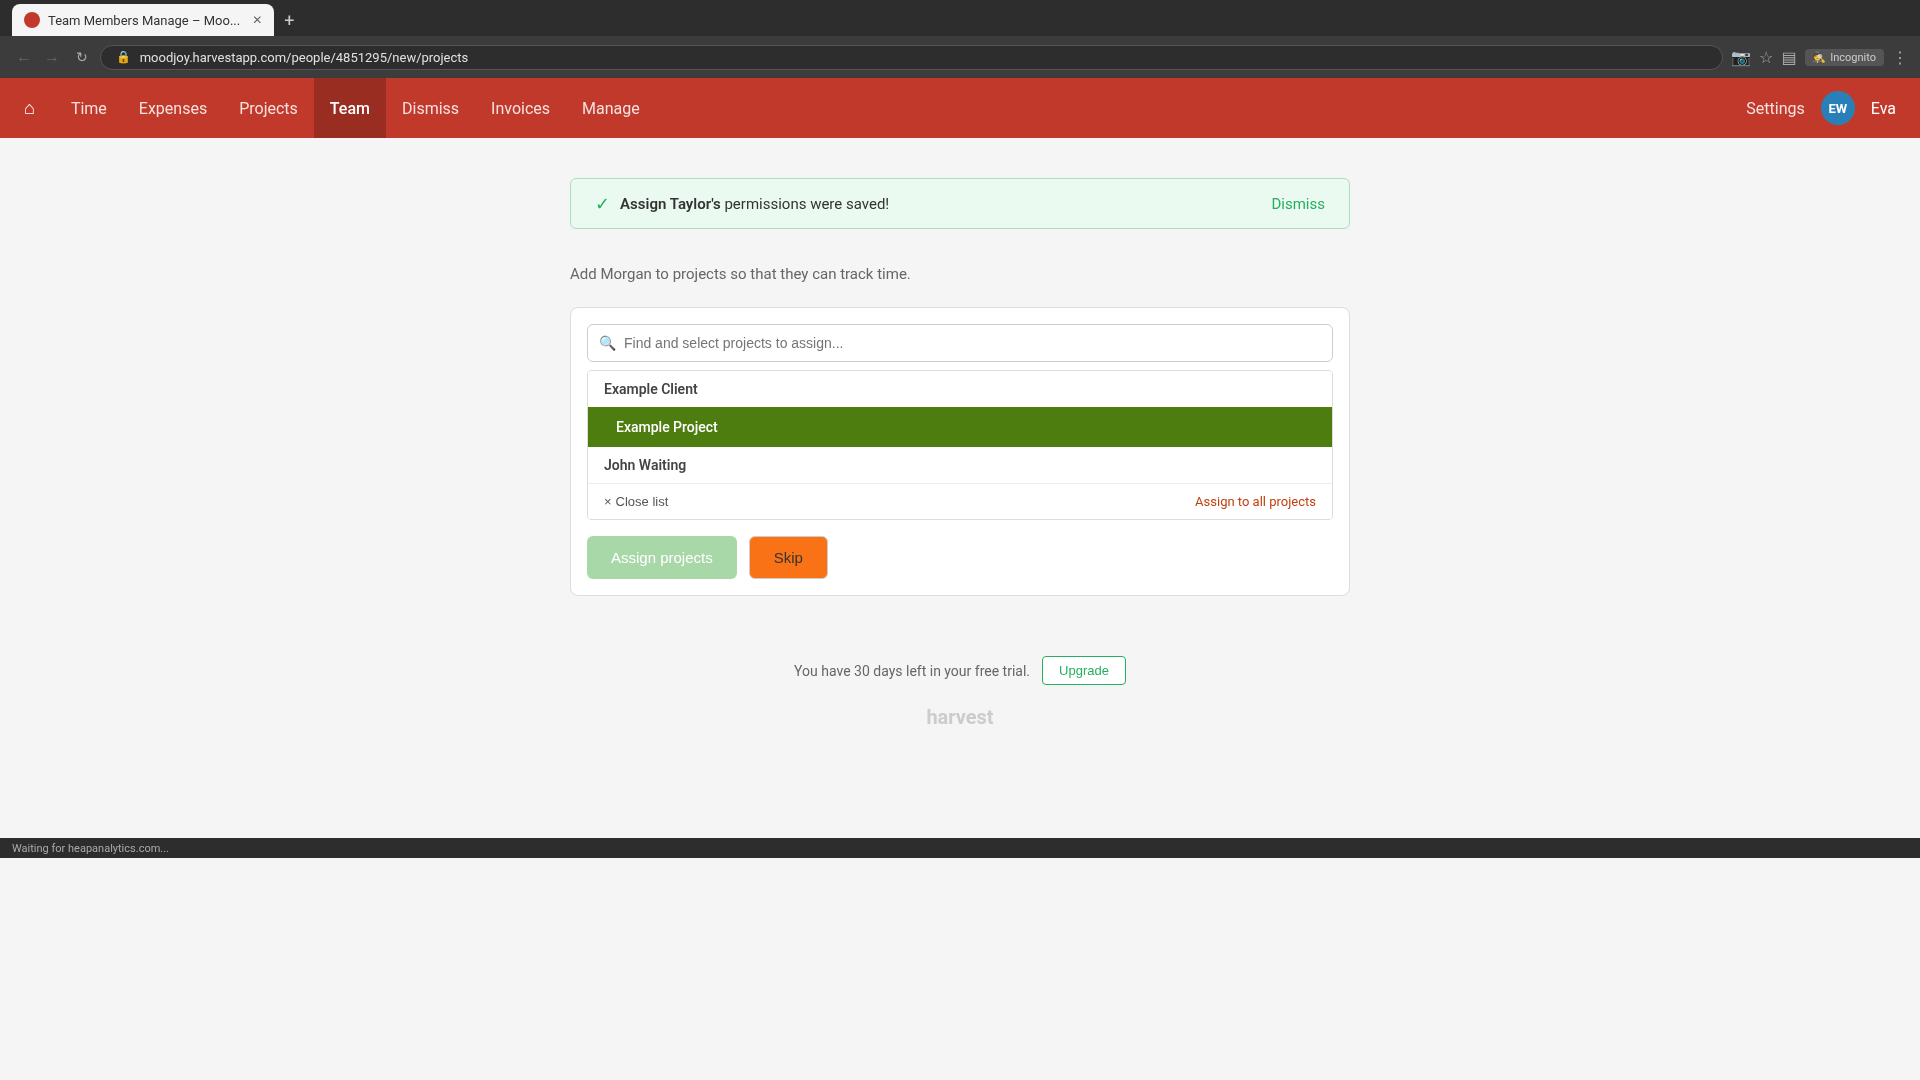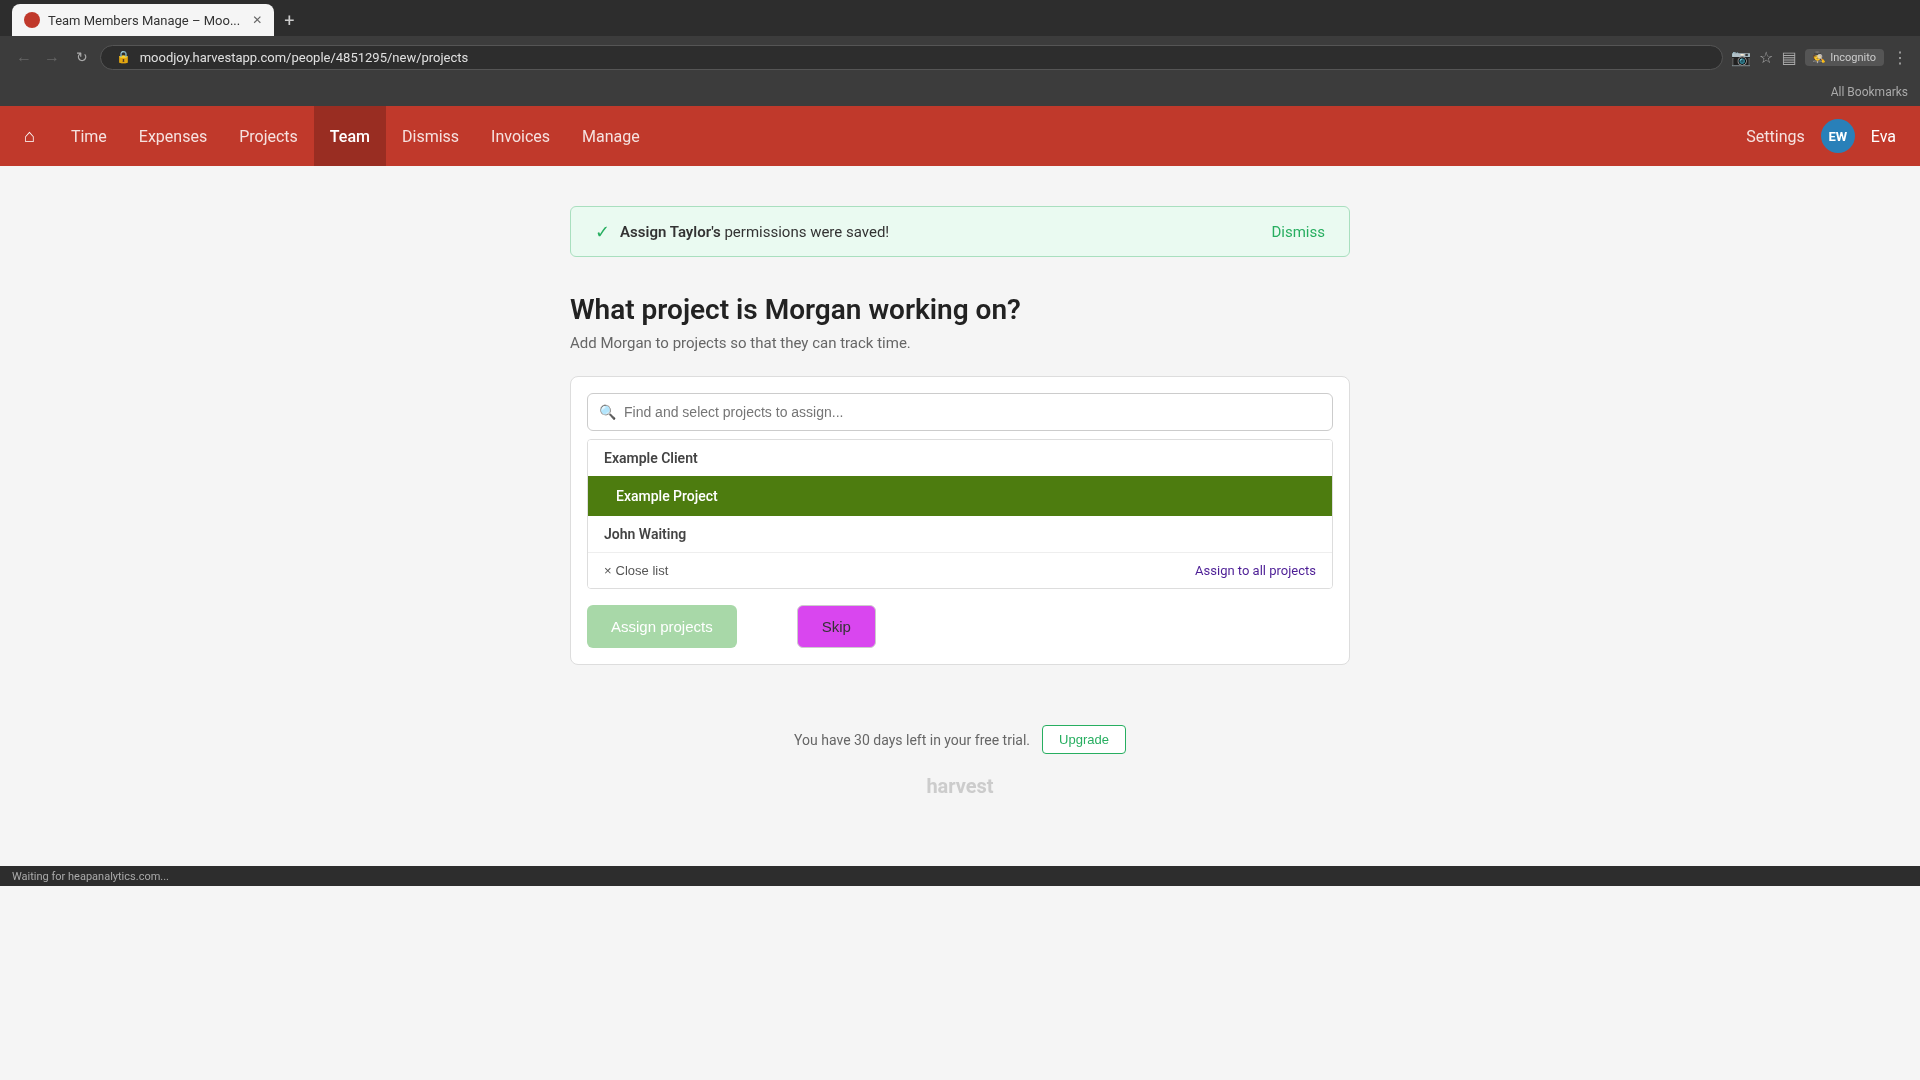--- a/index.html
+++ b/index.html
@@ -61,26 +61,26 @@
 
     
     .project-list { border: 1px solid #ddd; border-radius: 4px; margin-top: 8px; overflow: hidden; }
     .client-group-label { padding: 10px 16px; font-size: 14px; font-weight: 600; color: #444; background: white; }
     .project-item { padding: 12px 16px 12px 28px; font-size: 14px; color: #333; cursor: pointer; background: white; }
     .project-item.selected { background: #4d7c0f; color: white; font-weight: 500; }
 
     
     .list-footer { display: flex; justify-content: space-between; align-items: center; padding: 10px 16px; border-top: 1px solid #eee; background: white; }
     .close-list-btn { color: #555; font-size: 13px; cursor: pointer; display: flex; align-items: center; gap: 4px; background: none; border: none; }
-    .assign-all-link { color: #4c1d95; font-size: 13px; cursor: pointer; text-decoration: none; }
+    .assign-all-link { color: #c2410c; font-size: 13px; cursor: pointer; text-decoration: none; }
 
     
     .action-buttons { display: flex; gap: 12px; margin-top: 16px; }
     .btn-assign { background: #a8d8a8; color: white; border: none; border-radius: 6px; padding: 12px 24px; font-size: 15px; font-weight: 500; cursor: pointer; }
-    .btn-skip { background: #d946ef; color: #333; border: 1px solid #ccc; border-radius: 6px; padding: 12px 24px; font-size: 15px; cursor: pointer; margin-left: 48px; }
+    .btn-skip { background: #f97316; color: #333; border: 1px solid #ccc; border-radius: 6px; padding: 12px 24px; font-size: 15px; cursor: pointer; }
 
     
     .trial-bar { text-align: center; margin-top: 60px; font-size: 14px; color: #666; display: flex; align-items: center; justify-content: center; gap: 12px; }
     .upgrade-btn { background: white; border: 1px solid #27ae60; color: #27ae60; padding: 6px 16px; border-radius: 4px; font-size: 13px; cursor: pointer; }
 
     
     .harvest-watermark { text-align: center; margin-top: 20px; color: #ccc; font-size: 20px; font-weight: bold; }
   </style>
 </head>
 <body>
@@ -110,23 +110,20 @@
       <span>☆</span>
       <span>▤</span>
       <div class="incognito-badge">
         <span>🕵</span>
         <span>Incognito</span>
       </div>
       <span>⋮</span>
     </div>
   </div>
 
-  <div class="bookmarks-bar">
-    <span style="color:#aaa;font-size:12px;">All Bookmarks</span>
-  </div>
 </div>
 
 <div class="app-nav">
   <span class="home-icon">⌂</span>
   <div class="nav-items">
     <a class="nav-item">Time</a>
     <a class="nav-item">Expenses</a>
     <a class="nav-item">Projects</a>
     <a class="nav-item active">Team</a>
     <a class="nav-item">Dismiss</a>
@@ -146,21 +143,20 @@
     <div class="success-content">
       <span class="check-icon">✓</span>
       <span class="success-text">
         <strong>Assign Taylor's</strong><span> permissions were saved!</span>
       </span>
     </div>
     <a class="dismiss-link">Dismiss</a>
   </div>
 
   <div class="page-title-area">
-    <h1 class="page-title">What project is Morgan working on?</h1>
     <p class="page-subtitle">Add Morgan to projects so that they can track time.</p>
   </div>
 
   <div class="project-card">
 
     <div class="search-wrapper">
       <span class="search-icon-input">🔍</span>
       <input type="text" class="project-search" placeholder="Find and select projects to assign..." style="">
     </div>
 

